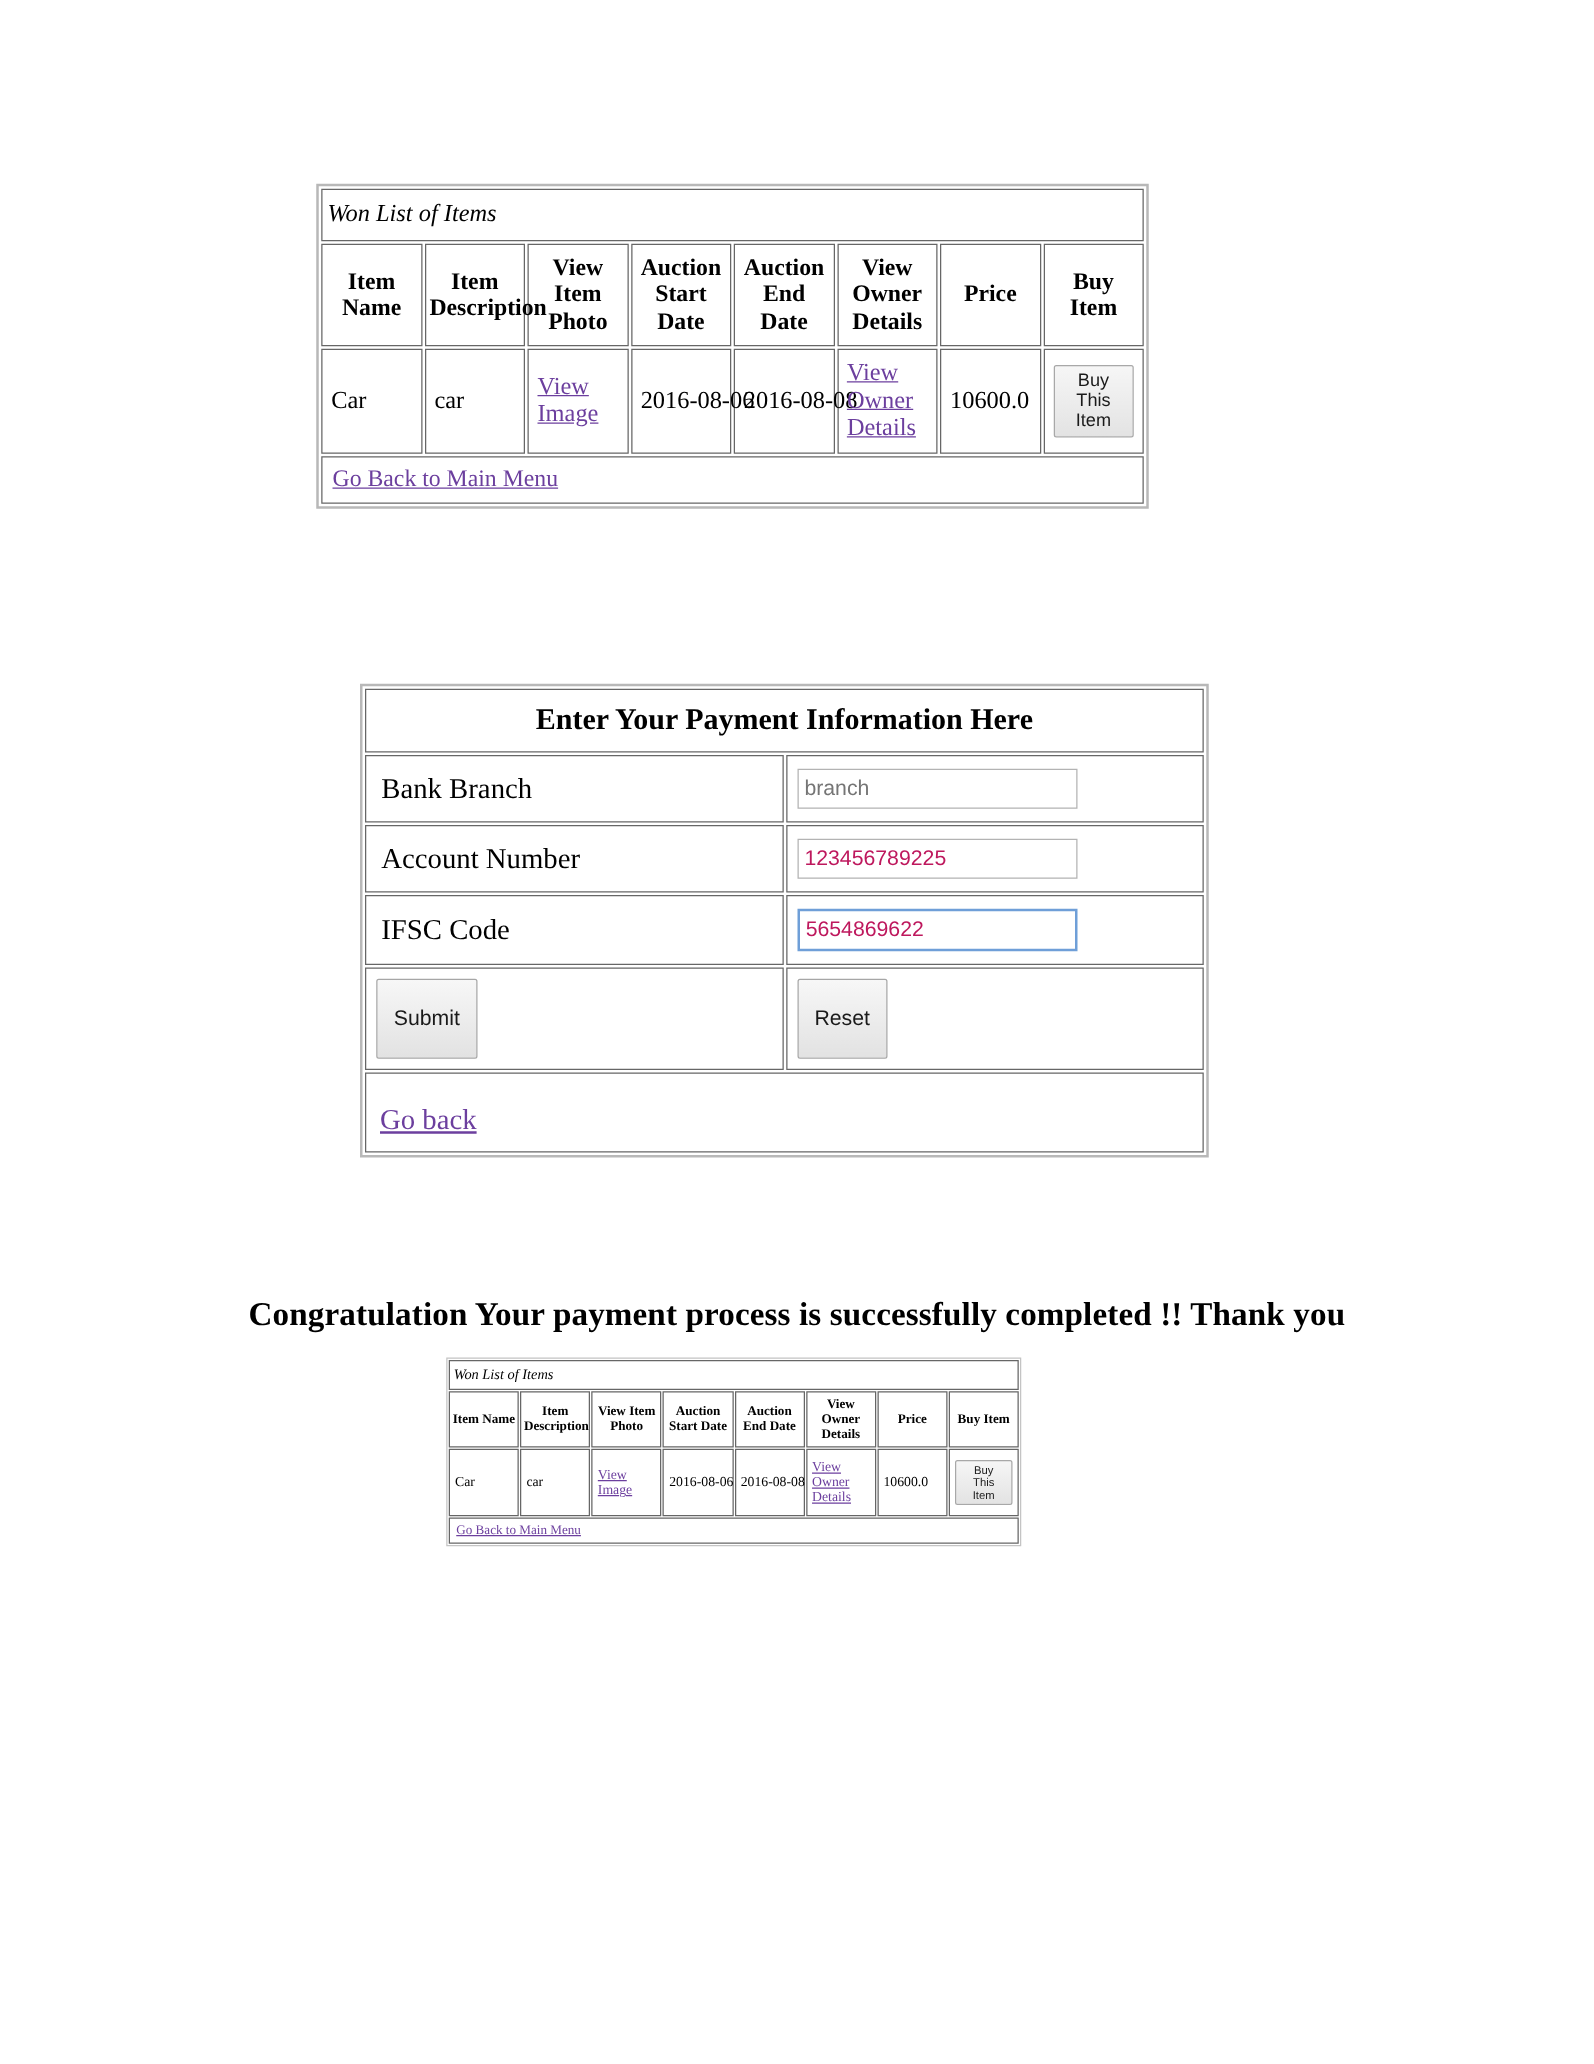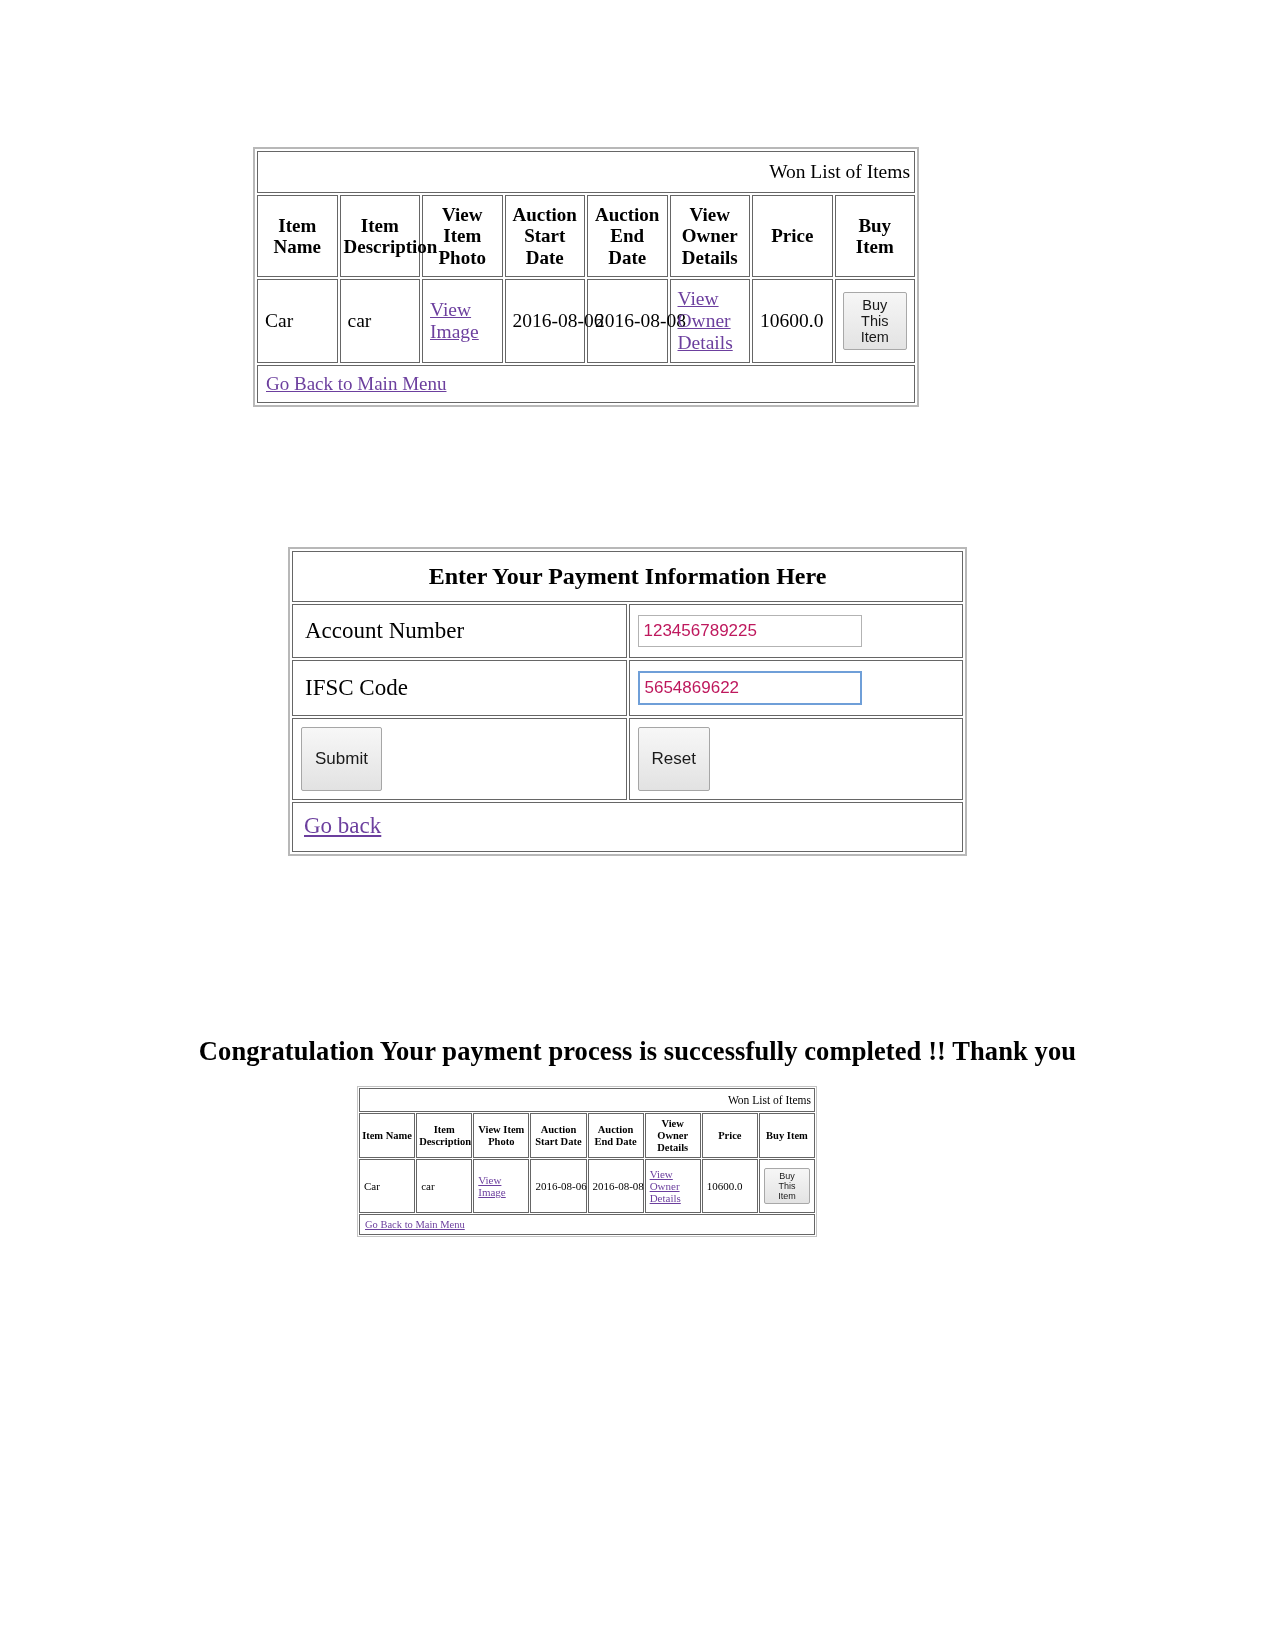--- a/index.html
+++ b/index.html
@@ -24,22 +24,23 @@
     background: #ffffff;
     table-layout: fixed;
   }
   .won-table td, .won-table th {
     border: 1px solid #666666;
     background: #ffffff;
     font-weight: normal;
     vertical-align: middle;
   }
   .won-title {
-    text-align: right;
+    text-align: left;
     font-weight: bold;
+    font-style: italic;
   }
   .won-head th {
     text-align: center;
     font-weight: bold;
     line-height: 1.12;
   }
   .won-table a,
   .go-link a {
     color: #6c3f9e;
     text-decoration: underline;
@@ -131,21 +132,21 @@
     font-size: 17px;
     padding: 21px 13px;
     background: linear-gradient(#f7f7f7, #e2e2e2);
     border: 1px solid #a6a6a6;
     border-radius: 2px;
     color: #1a1a1a;
     cursor: pointer;
   }
   #pay-table .btn-cell { padding: 8px 0 8px 8px; }
   #pay-table .go-cell {
-    padding: 10px 0 12px 11px;
+    padding: 24px 0 12px 11px;
     font-size: 23px;
   }
   .go-link a { color: #6c3f9e; text-decoration: underline; }
 
   
   #congrats {
     position: absolute;
     left: 0;
     top: 1036px;
     width: 1275px;
@@ -235,20 +236,26 @@
     </table>
 </div>
 
 <div id="pay-wrap">
   <table id="pay-table">
     <tbody>
         <tr>
       <td class="pay-title" colspan="2">Enter Your Payment Information Here</td>
     </tr>
     <tr>
+      <td class="pay-label">Bank Branch</td>
+      <td class="pay-field">
+        <input class="pay-input placeholder-style" type="text" placeholder="branch" style="">
+      </td>
+    </tr>
+    <tr>
       <td class="pay-label">Account Number</td>
       <td class="pay-field">
         <input class="pay-input" type="text" value="123456789225" style="">
       </td>
     </tr>
     <tr>
       <td class="pay-label">IFSC Code</td>
       <td class="pay-field">
         <input class="pay-input focused" type="text" value="5654869622" style="">
       </td>

